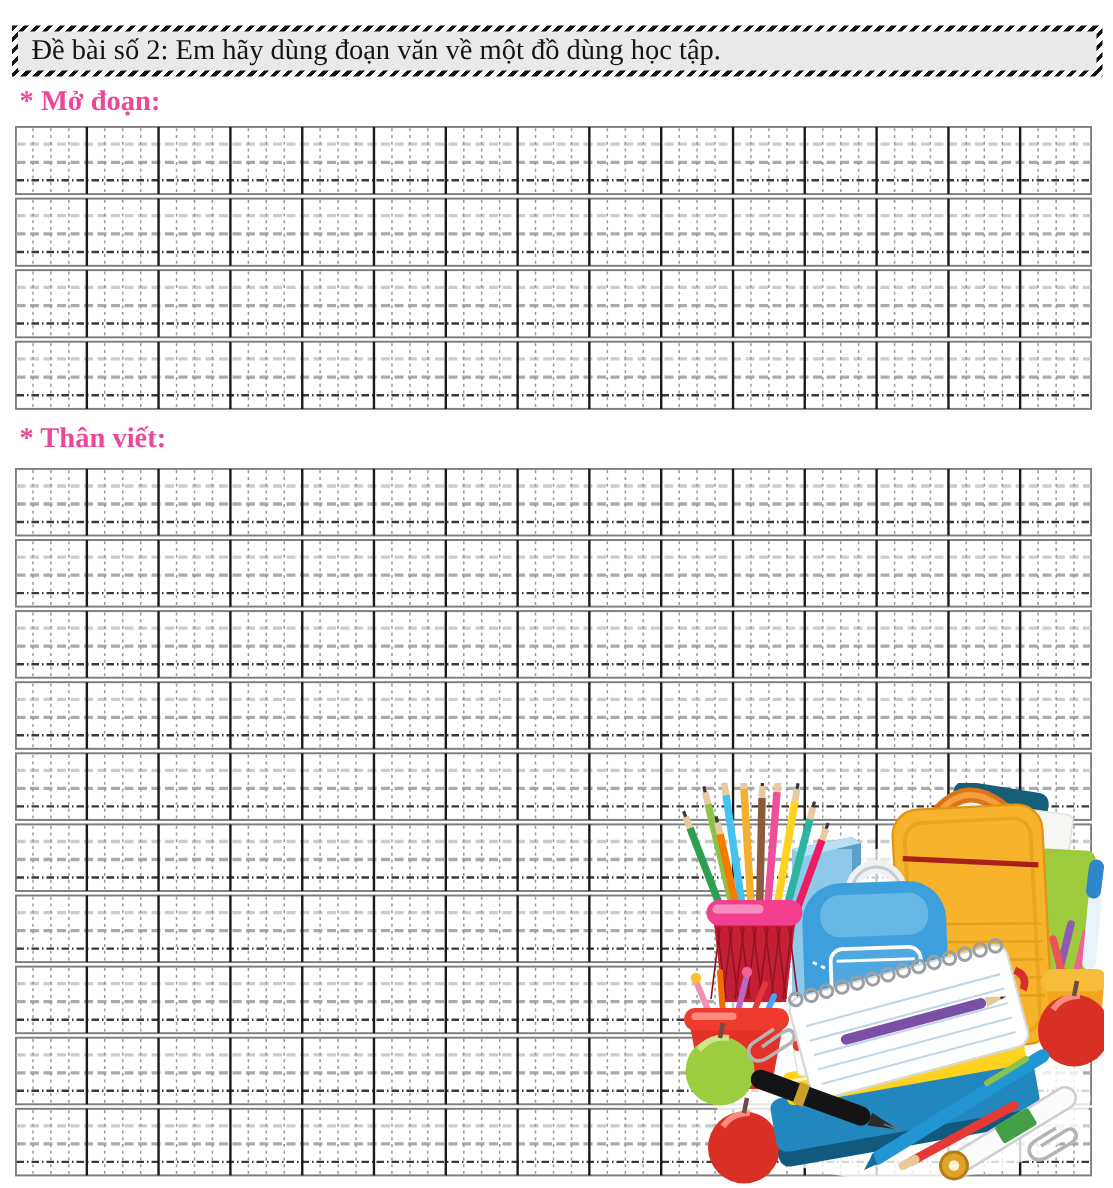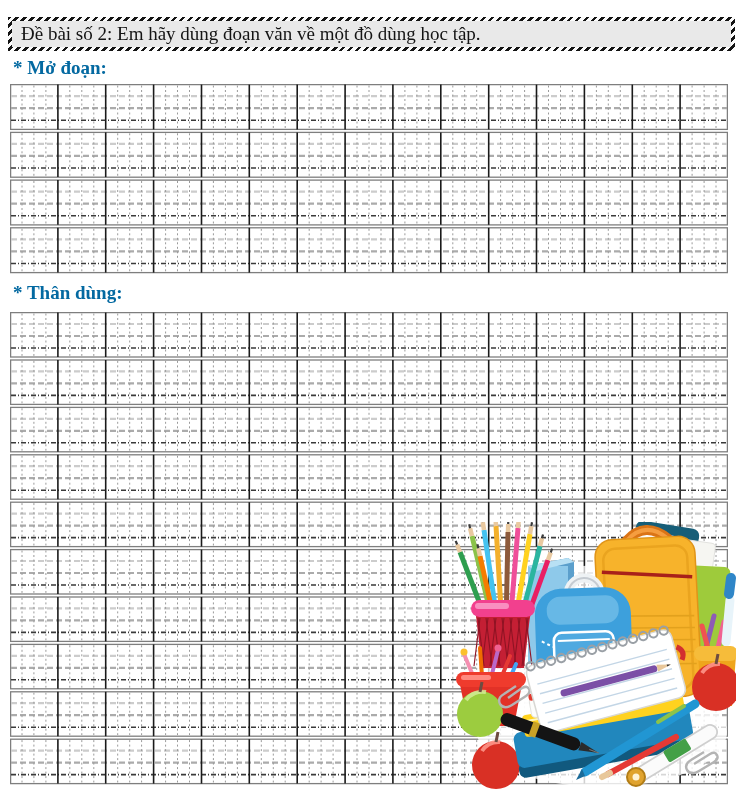--- a/index.html
+++ b/index.html
@@ -10,21 +10,21 @@
   .title-box{
     position:absolute;left:8px;top:17px;width:727px;height:34px;box-sizing:border-box;
     padding:4px;
     background:repeating-linear-gradient(135deg,#141414 0 2.6px,#fbfbfb 2.6px 5.6px);
   }
   .title-inner{
     width:100%;height:100%;background:#e9e9e9;display:flex;align-items:center;
     padding:0 9px;box-sizing:border-box;font-size:19px;color:#141414;white-space:nowrap;
   }
   .sec-heading{
-    position:absolute;left:13px;font-weight:bold;font-size:19px;color:#0369a1;
+    position:absolute;left:13px;font-weight:bold;font-size:19px;color:#ec4899;
   }
   .grid-svg{position:absolute;left:10px;}
   .illustration{position:absolute;left:452px;top:522px;width:284px;height:268px;}
 </style>
 </head>
 <body>
 
 <div class="title-box">
   <div class="title-inner">Đề bài số 2: Em hãy dùng đoạn văn về một đồ dùng học tập.</div>
 </div>
@@ -278,21 +278,21 @@
     <line x1="335.1" y1="143.8" x2="335.1" y2="188.6" stroke="#1a1a1a" stroke-width="1.6"></line>
     <line x1="382.9" y1="143.8" x2="382.9" y2="188.6" stroke="#1a1a1a" stroke-width="1.6"></line>
     <line x1="430.8" y1="143.8" x2="430.8" y2="188.6" stroke="#1a1a1a" stroke-width="1.6"></line>
     <line x1="478.7" y1="143.8" x2="478.7" y2="188.6" stroke="#1a1a1a" stroke-width="1.6"></line>
     <line x1="526.5" y1="143.8" x2="526.5" y2="188.6" stroke="#1a1a1a" stroke-width="1.6"></line>
     <line x1="574.4" y1="143.8" x2="574.4" y2="188.6" stroke="#1a1a1a" stroke-width="1.6"></line>
     <line x1="622.3" y1="143.8" x2="622.3" y2="188.6" stroke="#1a1a1a" stroke-width="1.6"></line>
     <line x1="670.1" y1="143.8" x2="670.1" y2="188.6" stroke="#1a1a1a" stroke-width="1.6"></line>
   </svg>
 
-<div class="sec-heading" style="top:282px">* Thân dùng:</div>
+<div class="sec-heading" style="top:282px">* Thân viết:</div>
 <svg class="grid-svg" style="top:312px" width="718" height="474" viewBox="0 0 718 474">
     <rect x="0.6" y="0.6" width="716.8" height="44.4" fill="none" stroke="#7e7e7e" stroke-width="1.3"></rect>
     <line x1="1" y1="12.0" x2="717" y2="12.0" stroke="#cccccc" stroke-width="2.2" stroke-dasharray="6,3"></line>
     <line x1="1" y1="24.0" x2="717" y2="24.0" stroke="#ababab" stroke-width="2.2" stroke-dasharray="6,3"></line>
     <line x1="1" y1="36.0" x2="717" y2="36.0" stroke="#3a3a3a" stroke-width="1.6" stroke-dasharray="5,2,1,2"></line>
     <line x1="12.0" y1="1.5" x2="12.0" y2="43.9" stroke="#9a9a9a" stroke-width="1" stroke-dasharray="2,2.5"></line>
     <line x1="23.9" y1="1.5" x2="23.9" y2="43.9" stroke="#9a9a9a" stroke-width="1" stroke-dasharray="2,2.5"></line>
     <line x1="35.9" y1="1.5" x2="35.9" y2="43.9" stroke="#9a9a9a" stroke-width="1" stroke-dasharray="2,2.5"></line>
     <line x1="59.8" y1="1.5" x2="59.8" y2="43.9" stroke="#9a9a9a" stroke-width="1" stroke-dasharray="2,2.5"></line>
     <line x1="71.8" y1="1.5" x2="71.8" y2="43.9" stroke="#9a9a9a" stroke-width="1" stroke-dasharray="2,2.5"></line>

